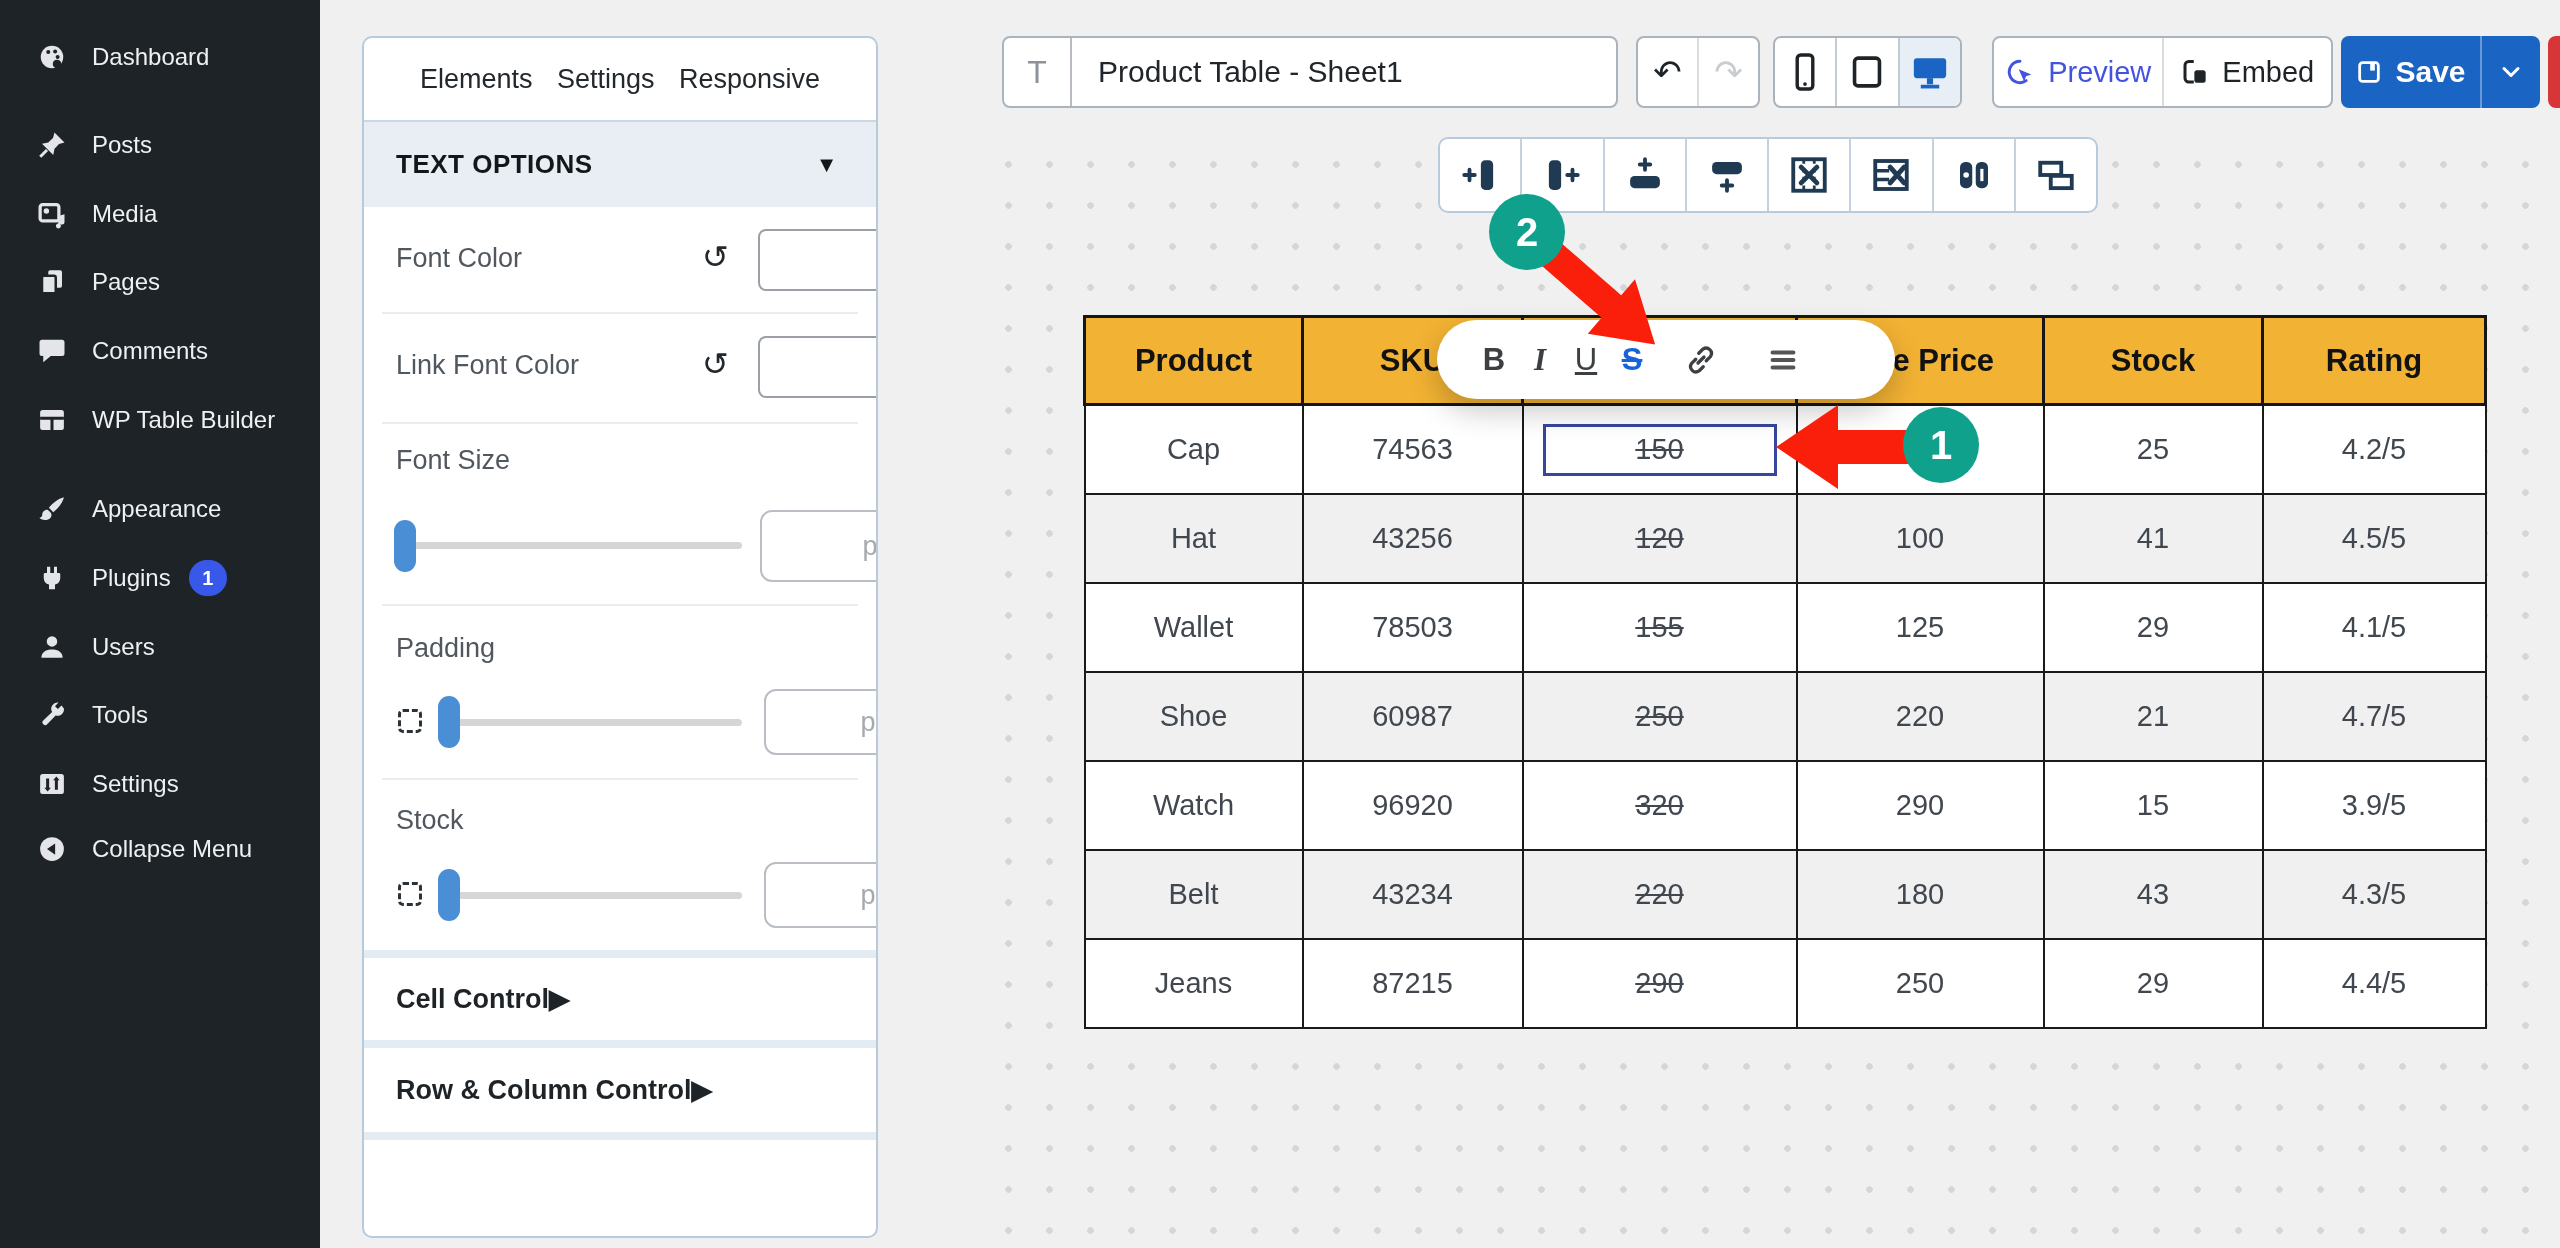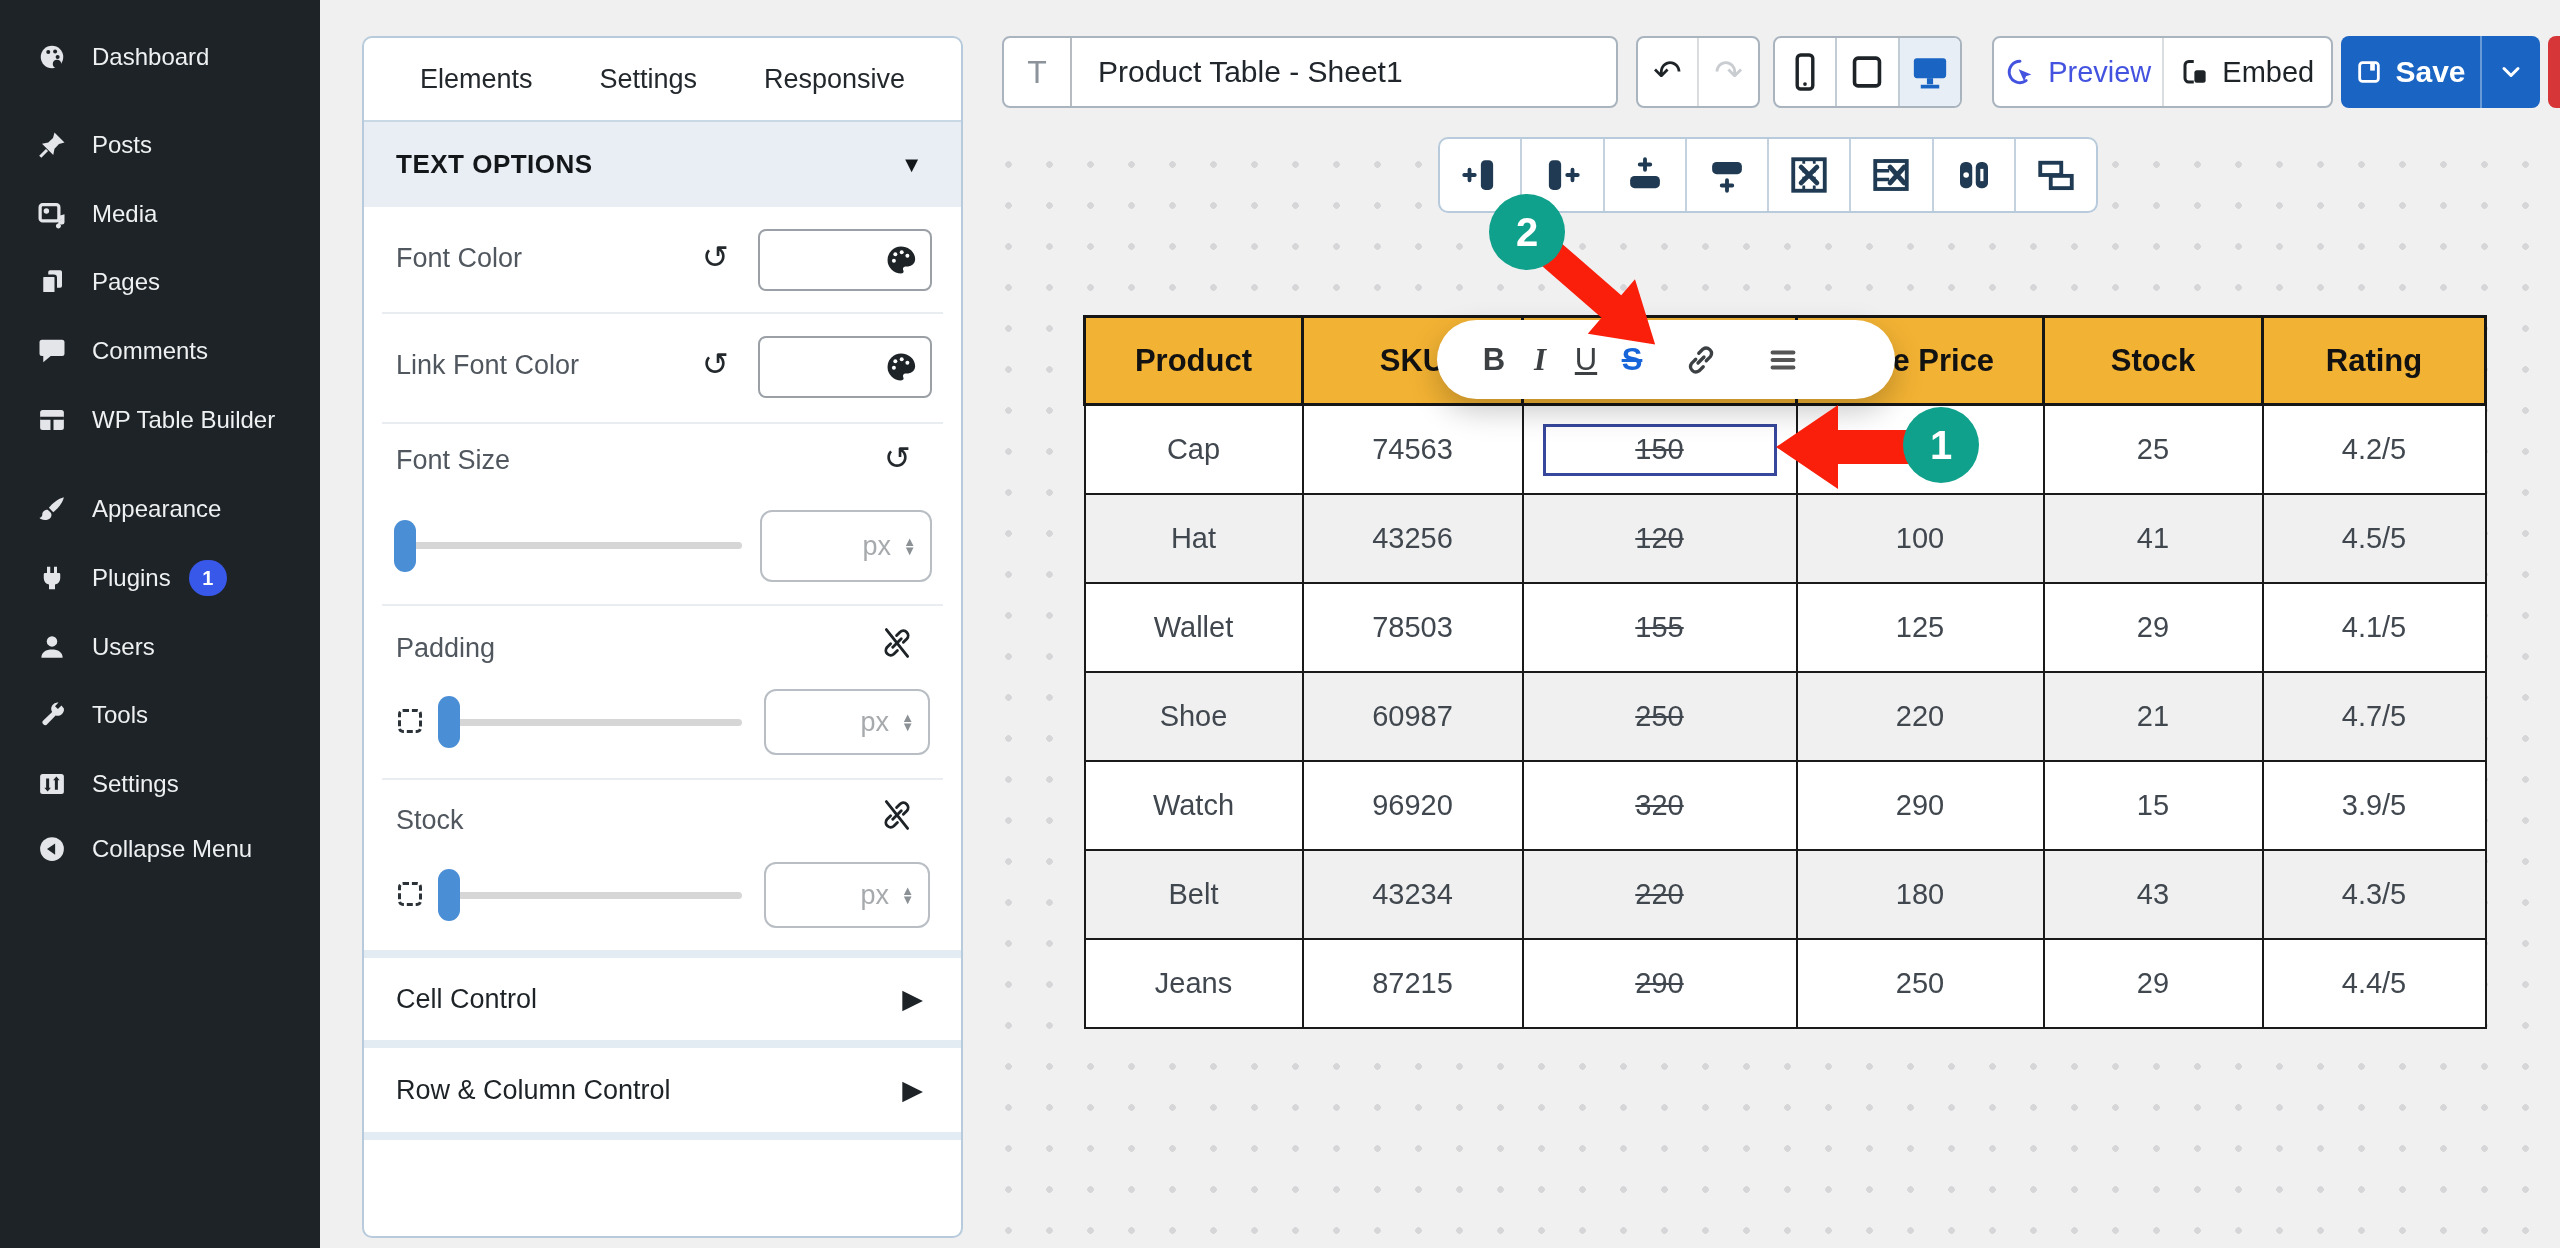--- a/index.html
+++ b/index.html
@@ -14,21 +14,21 @@
   .sb-icon svg{width:30px;height:30px}
   .sb-badge{background:#3858e9;color:#fff;border-radius:999px;font-size:20px;font-weight:bold;
             min-width:38px;height:36px;display:flex;align-items:center;justify-content:center;margin-left:18px}
 
   
   .canvas-dots{position:absolute;left:980px;top:130px;right:0;bottom:0;z-index:0;
      background-image:radial-gradient(circle,#d6d6d8 3px,transparent 3.6px);
      background-size:41px 41px;background-position:8px 14px;}
 
   
-  .panel{position:absolute;left:362px;top:36px;width:601px;height:1202px;background:#fff;
+  .panel{position:absolute;left:362px;top:36px;width:516px;height:1202px;background:#fff;
          border:2px solid #b7cbdc;border-radius:10px;box-sizing:border-box;z-index:5;overflow:hidden}
   .tabs{position:absolute;left:0;top:0;right:0;height:84px;display:flex;align-items:center;
         justify-content:space-between;padding:0 56px;box-sizing:border-box;border-bottom:2px solid #c9d8e5}
   .tab{font-size:27px;color:#23282d;cursor:pointer}
   .sechead{position:absolute;left:0;top:84px;right:0;height:85px;background:#e9eef4;display:flex;
            align-items:center;justify-content:space-between;padding:0 38px 0 32px;box-sizing:border-box;
            font-weight:bold;font-size:26px;color:#14171a;letter-spacing:.5px}
   .sechead .caret{font-size:22px}
   .plabel{position:absolute;left:32px;font-size:27px;color:#50575e}
   .pdiv{position:absolute;left:18px;right:18px;height:2px;background:#e9edf1}
@@ -38,22 +38,22 @@
              padding-right:12px;cursor:pointer}
   .num-box{position:absolute;border:2px solid #b8bec4;border-radius:12px;box-sizing:border-box;background:#fff;
            display:flex;align-items:center;justify-content:flex-end;gap:12px;padding-right:14px;
            color:#a7aaad;font-size:27px}
   .stepper{display:flex;flex-direction:column;line-height:.72;color:#8c9196;font-size:13px}
   .track{position:absolute;height:7px;background:#d6d6d6;border-radius:4px}
   .handle{position:absolute;width:22px;height:52px;border-radius:12px;background:#4a8ed5;cursor:pointer}
   .dash-icon{position:absolute;width:24px;height:24px;border:3px dashed #2c3338;border-radius:5px;box-sizing:border-box}
   .unlink{position:absolute;width:34px;height:34px;cursor:pointer}
   .sec-bar{position:absolute;left:0;right:0;background:#fff;display:flex;align-items:center;
-           justify-content:space-between;padding:0 38px 0 32px;box-sizing:border-box;
-           font-weight:normal;font-size:27px;color:#1d2327;cursor:pointer}
+           padding:0 38px 0 32px;box-sizing:border-box;
+           font-weight:bold;font-size:27px;color:#1d2327;cursor:pointer}
   .gapband{position:absolute;left:0;right:0;height:8px;background:#e3ebf3}
 
   
   .grp{position:absolute;top:36px;height:72px;background:#fff;border:2px solid #a9b4bf;border-radius:8px;
        box-sizing:border-box;display:flex;align-items:center;z-index:5}
   .t-cell{width:66px;height:100%;display:flex;align-items:center;justify-content:center;
           border-right:2px solid #b6bcc2;color:#8c939a;font-size:32px}
   .title-input{border:none;outline:none;flex:1;font-size:30px;color:#20262b;padding:0 0 0 26px;
                font-family:"Liberation Sans",sans-serif;background:transparent}
   .half{height:100%;display:flex;align-items:center;justify-content:center;cursor:pointer}

